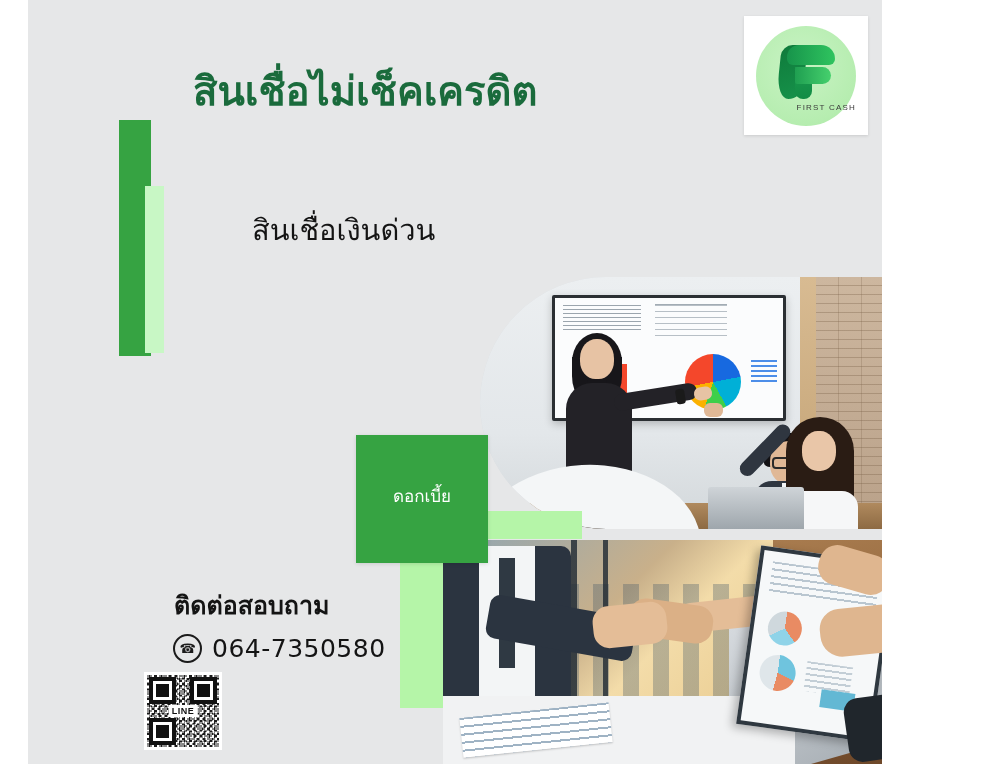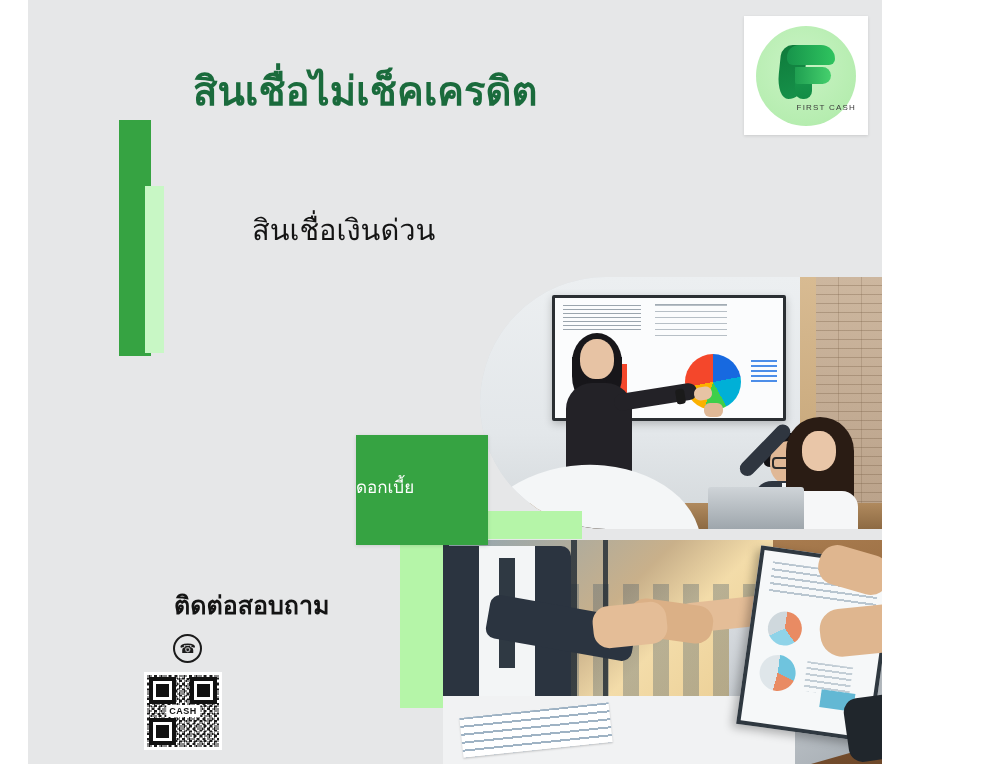--- a/index.html
+++ b/index.html
@@ -268,25 +268,26 @@
   .pb-hand-real { position:absolute; right: -4px; top: 66px; width: 96px; height: 48px; background:#dfb68f; border-radius: 20px 8px 8px 22px; transform: rotate(-6deg); }
   .pb-hand-top  { position:absolute; right: 22px; top: 10px; width: 72px; height: 40px; background:#dfb68f; border-radius: 18px; transform: rotate(16deg); }
   .pb-sleeve    { position:absolute; right: -20px; bottom: 6px; width: 86px; height: 64px; background:#20262c; border-radius: 14px; transform: rotate(-8deg); }
 
   
   .badge {
     position: absolute;
     left: 328px;
     top: 435px;
     width: 132px;
-    height: 110px;
+    height: 128px;
     background: #36a342;
     color: #ffffff;
     display: flex;
     flex-direction: column;
+    align-items: center;
     justify-content: center;
     gap: 20px;
     box-shadow: 0 1px 4px rgba(0,0,0,.12);
   }
   .badge-title {
     font-size: 17px;
     line-height: 1.2;
     margin-top: -6px;
   }
   .badge-rate {
@@ -541,30 +542,31 @@
     <div class="pb-hand-top"></div>
   </div>
 
   <div class="badge">
     <div class="badge-title">ดอกเบี้ย</div>
   </div>
 
   <div class="contact-title">ติดต่อสอบถาม</div>
   <div class="phone-row">
     <span class="phone-icon">☎</span>
+    <span class="phone-number">064-7350580</span>
   </div>
 
   <div class="qr">
     <div class="qr-canvas">
       <div class="qr-noise"></div>
       <div class="qr-noise2"></div>
       <div class="qr-eye tl"></div>
       <div class="qr-eye tr"></div>
       <div class="qr-eye bl"></div>
-      <div class="qr-label">CASH</div>
+      <div class="qr-label">LINE</div>
     </div>
   </div>
 
   <div class="logo">
     <div class="logo-circle">
       <div class="logo-f">
         <div class="blade"></div>
         <div class="top"></div>
         <div class="stem"></div>
         <div class="mid"></div>

